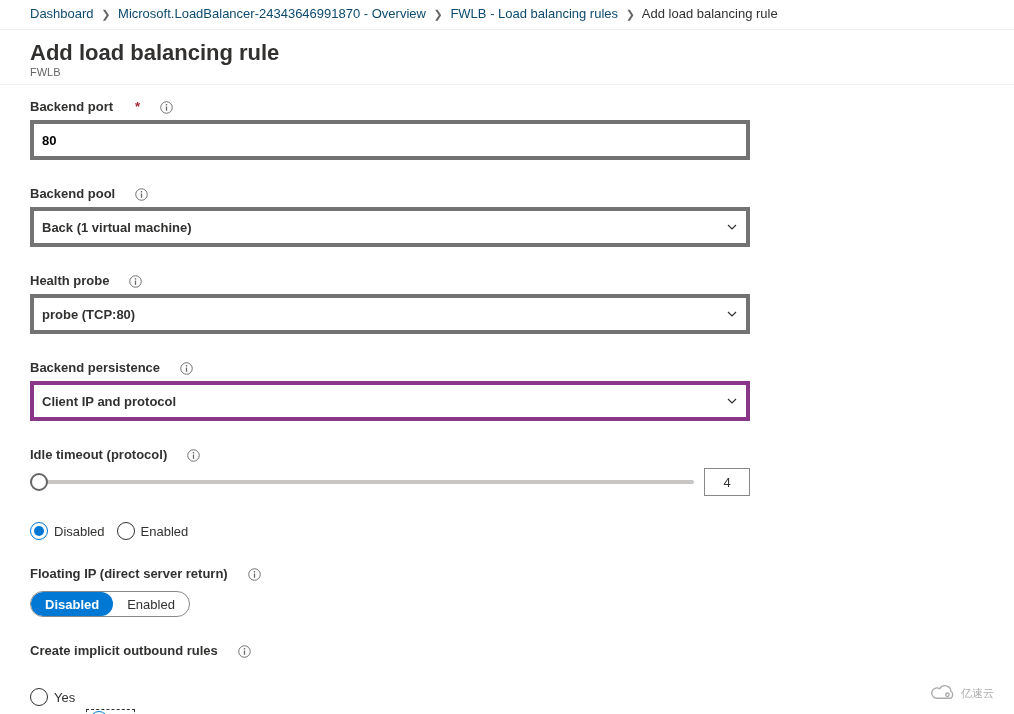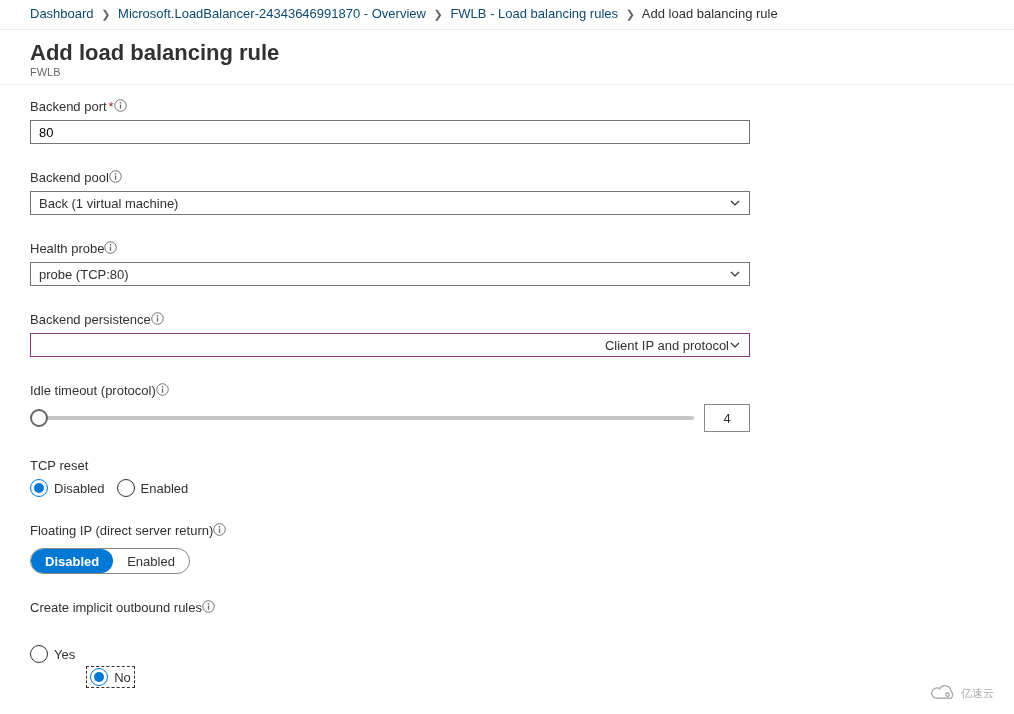--- a/index.html
+++ b/index.html
@@ -32,44 +32,45 @@
   .title-block .subtitle {
     font-size: 11px;
     color: #666;
   }
 
   
   .form { padding: 14px 30px 30px; }
   .field { margin-bottom: 26px; max-width: 720px; }
   .field-label {
     font-size: 13px;
-    font-weight: 400;
+    font-weight: 700;
     margin-bottom: 6px;
     display: flex;
-    align-items: flex-start;
-    gap: 0;
+    align-items: flex-end;
+    gap: 20px;
   }
   .required { color: #a4262c; margin-left: 2px; }
   .info-icon svg { display: block; }
 
   .text-input, .select {
     width: 100%;
-    height: 24px;
-    border: 1px solid #737373;
+    height: 40px;
+    border: 4px solid #737373;
     padding: 0 8px;
     font-size: 13px;
     font-family: inherit;
     display: flex;
     align-items: center;
     justify-content: space-between;
     background: #fff;
     cursor: pointer;
+    font-weight: bold;
   }
   .text-input { cursor: text; }
-  .select.focused { border-color: #8a378a; justify-content: flex-end; }
+  .select.focused { border-color: #8a378a; }
 
   .chevron svg { display: block; }
 
   
   .slider-row { display: flex; align-items: center; gap: 10px; }
   .slider {
     position: relative;
     flex: 1;
     height: 18px;
     display: flex;
@@ -270,23 +271,20 @@
       <div class="slider-row">
         <div class="slider">
           <div class="slider-track"></div>
           <div class="slider-thumb"></div>
         </div>
         <div class="slider-value-box">4</div>
       </div>
     </div>
 
     <div class="field">
-      <div class="field-label">
-        <span>TCP reset</span>
-      </div>
       <div class="radio-group">
         <label class="radio selected">
           <span class="circle">
               <span class="dot"></span>
             </span>
           <span>Disabled</span>
         </label>
         <label class="radio">
           <span class="circle"></span>
           <span>Enabled</span>

